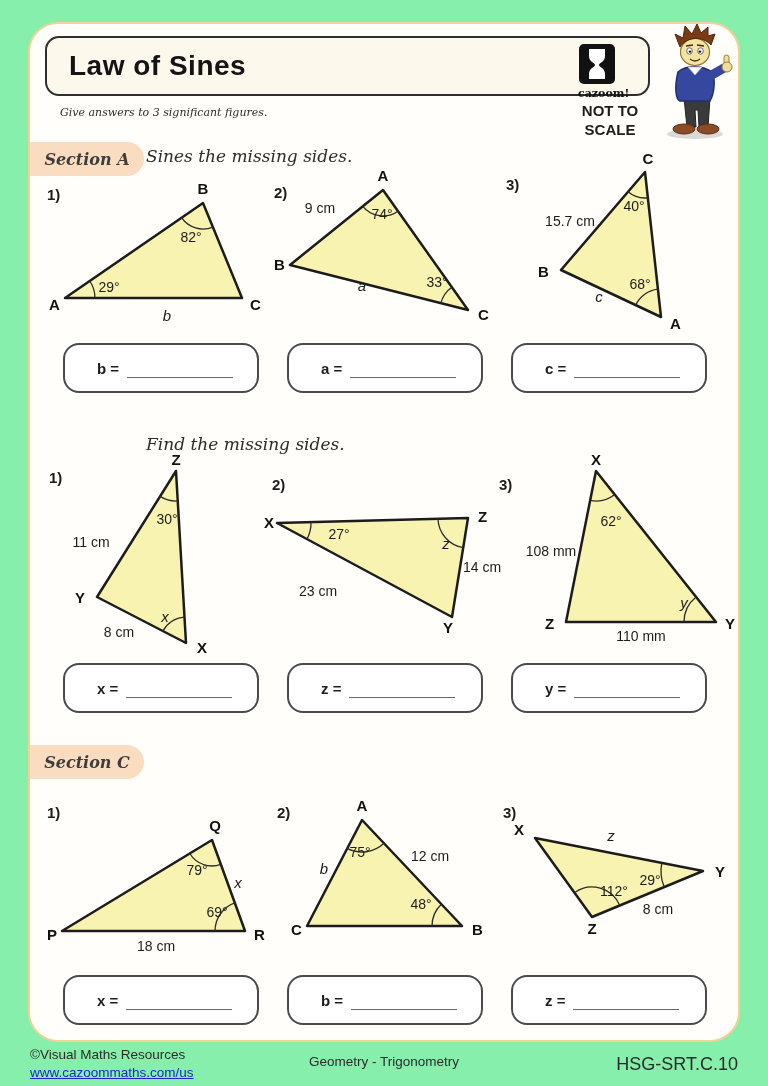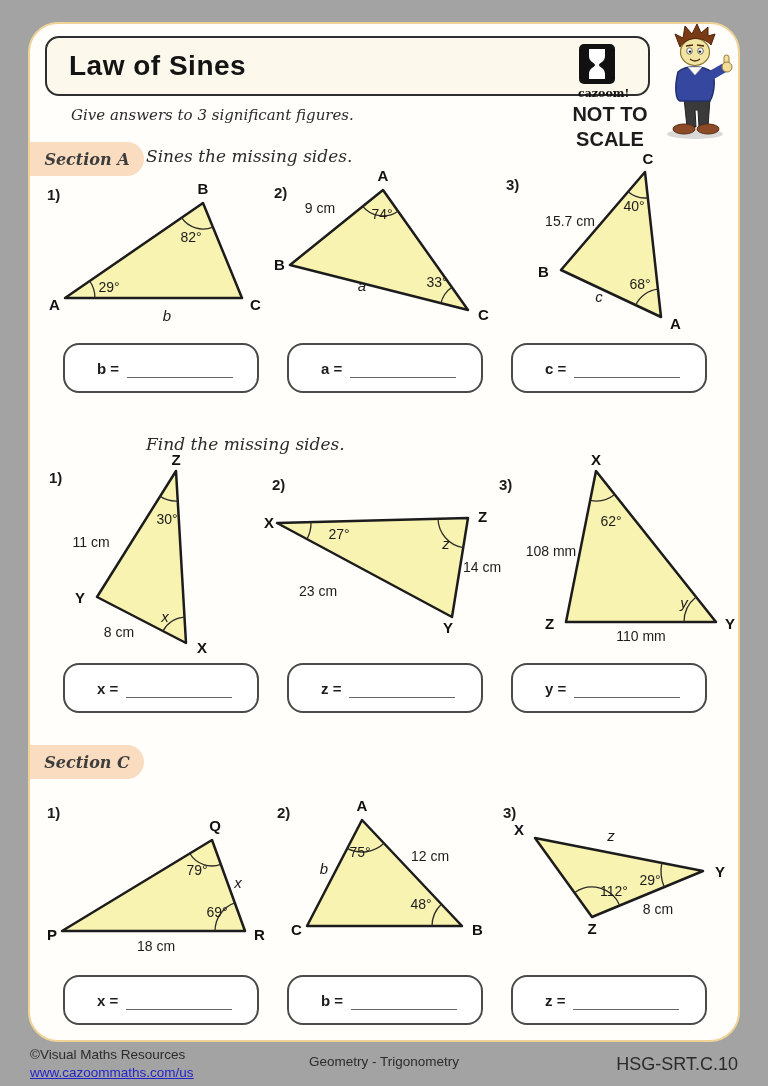--- a/index.html
+++ b/index.html
@@ -1,31 +1,31 @@
 <!DOCTYPE html>
 <html><head>
 <meta charset="utf-8">
 <style>
   * { margin:0; padding:0; box-sizing:border-box; }
   body { background:#fff; font-family:"Liberation Sans", sans-serif; }
-  .sheet { position:relative; width:768px; height:1086px; background:#a3a3a3; overflow:hidden; }
+  .sheet { position:relative; width:768px; height:1086px; background:#86efac; overflow:hidden; }
   .frame { position:absolute; left:28px; top:22px; width:712px; height:1020px;
            border:2px solid #f0d296; border-radius:30px; background:#fffefb; }
 
   
   .title-box { position:absolute; left:45px; top:36px; width:605px; height:60px;
                background:#fcf8ec; border:2px solid #2e2e2e; border-radius:14px;
                display:flex; align-items:center; }
   .title-text { font-size:28px; font-weight:bold; color:#141414; padding-left:22px; letter-spacing:0.5px; }
   .logo-block { position:absolute; right:14px; top:5px; width:56px; text-align:left; }
   .logo-word { font-family:"DejaVu Serif", serif; font-weight:bold; font-size:11px; color:#111; margin-top:-2px; display:block; }
   .nts { position:absolute; left:558px; top:102px; width:104px; text-align:center;
-         font-weight:bold; font-size:20px; color:#1c1c1c; line-height:1.25; }
+         font-weight:bold; font-size:15px; color:#1c1c1c; line-height:1.25; }
   .instruction { position:absolute; left:60px; top:106px; font-family:"DejaVu Serif", serif;
-                 font-style:italic; font-size:15px; color:#2b2b2b;margin-left:11px; }
+                 font-style:italic; font-size:11px; color:#2b2b2b; }
   .mascot { position:absolute; left:650px; top:22px; }
 
   
   .pill { position:absolute; left:30px; width:114px; height:34px; background:#fadcc0;
           border-radius:0 18px 18px 0; display:flex; align-items:center; justify-content:center;
           font-family:"DejaVu Serif", serif; font-style:italic; font-weight:bold;
           font-size:16px; color:#3d3d3d; }
   .task { position:absolute; left:146px; font-family:"DejaVu Serif", serif; font-style:italic;
           font-size:17px; color:#2b2b2b; }
 

